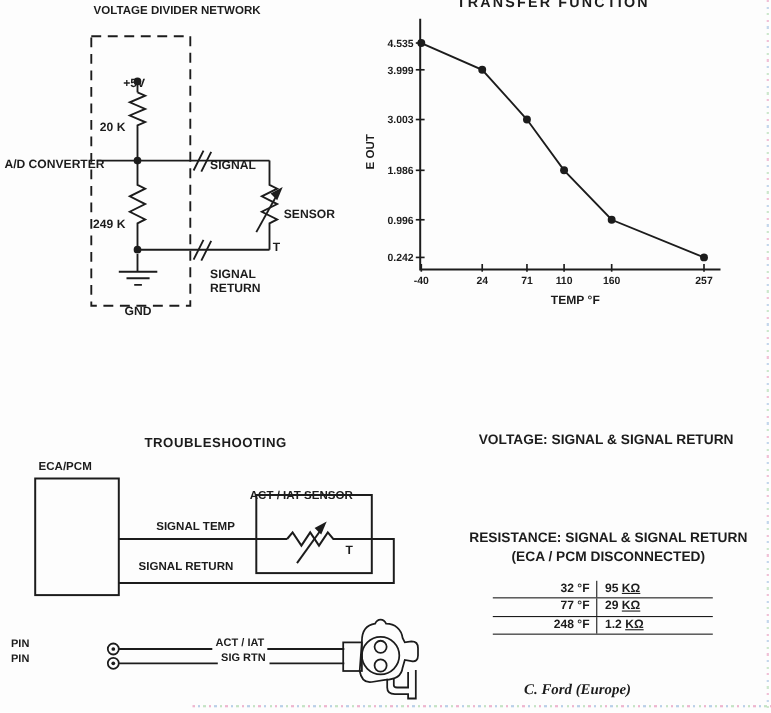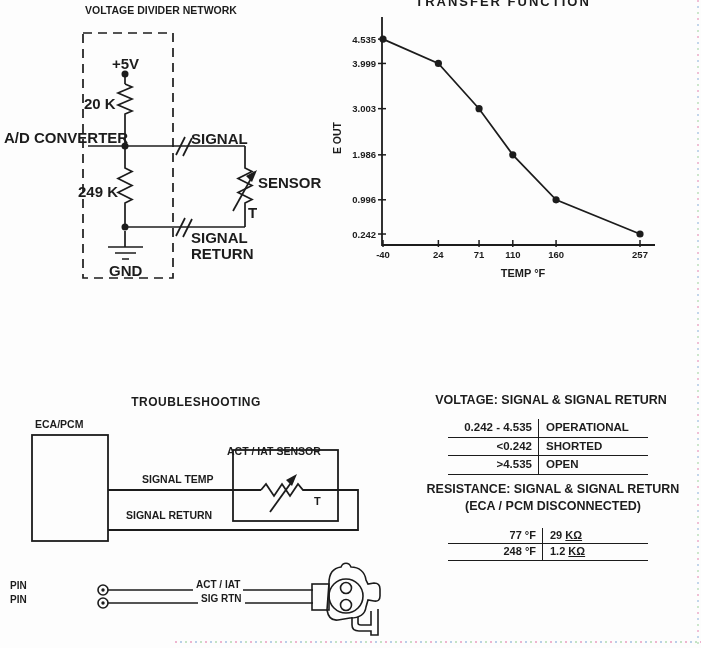--- a/index.html
+++ b/index.html
@@ -5,21 +5,21 @@
   html,body{margin:0;padding:0;background:#ffffff;}
   #canvas{
     position:relative;width:701px;height:648px;background:#fdfdfd;
     overflow:hidden;font-family:"Liberation Sans",sans-serif;color:#1c1c1c;
   }
   #art{position:absolute;left:0;top:0;}
   .lbl{
     position:absolute;font-family:"Liberation Sans",sans-serif;
     font-weight:bold;color:#1c1c1c;white-space:nowrap;line-height:1.05;
   }
-  .s9{font-size:15px;}
+  .s9{font-size:11px;margin-top:15px;}
   .s10{font-size:10px;}
   .s10a{font-size:10.5px;}
   .s11{font-size:11px;}
   .s12{font-size:12px;}
   .center{text-align:center;}
   .right{text-align:right;}
   .prewrap{white-space:pre-line;}
   .onwire{background:#fdfdfd;padding:0 3px;}
   
   .tick-lab{font-family:"Liberation Sans",sans-serif;font-weight:bold;font-size:9.5px;fill:#1c1c1c;}
@@ -171,44 +171,35 @@
   <div class="lbl s10a" style="left:142px;top:474px;">SIGNAL TEMP</div>
   <div class="lbl s10a" style="left:126px;top:510px;">SIGNAL RETURN</div>
   <div class="lbl s11" style="left:314px;top:496px;">T</div>
 
   <div class="lbl s10" style="left:10px;top:581px;">PIN</div>
   <div class="lbl s10" style="left:10px;top:595px;">PIN</div>
   <div class="lbl s10 onwire" style="left:193px;top:580px;">ACT / IAT</div>
   <div class="lbl s10 onwire" style="left:198px;top:594px;">SIG RTN</div>
 
   <div class="lbl center" style="left:398px;top:394px;width:306px;font-size:12.5px;">VOLTAGE: SIGNAL &amp; SIGNAL RETURN</div>
-  <div class="dtable" style="top:419px;">
-    <div class="drow vrow">
-      <div class="c1">0.242 - 4.535</div>
-      <div class="c2">OPERATIONAL</div>
-    </div>
-    <div class="drow vrow">
-      <div class="c1">&lt;0.242</div>
-      <div class="c2">SHORTED</div>
-    </div>
-    <div class="drow vrow">
-      <div class="c1">&gt;4.535</div>
-      <div class="c2">OPEN</div>
-    </div>
-  </div>
 
   <div class="lbl center" style="left:398px;top:483px;width:310px;font-size:12.5px;">RESISTANCE: SIGNAL &amp; SIGNAL RETURN</div>
   <div class="lbl center" style="left:398px;top:500px;width:310px;font-size:12.5px;">(ECA / PCM DISCONNECTED)</div>
   <div class="dtable" style="top:528px;">
+    <div class="drow rrow">
+      <div class="c1">32 °F</div>
+      <div class="c2"><span>95</span>&nbsp;<span class="unit">KΩ</span></div>
+    </div>
     <div class="drow rrow">
       <div class="c1">77 °F</div>
       <div class="c2"><span>29</span>&nbsp;<span class="unit">KΩ</span></div>
     </div>
     <div class="drow rrow">
       <div class="c1">248 °F</div>
       <div class="c2"><span>1.2</span>&nbsp;<span class="unit">KΩ</span></div>
     </div>
   </div>
 
+  <div class="caption">C. Ford (Europe)</div>
 
   <div class="dot-h"></div>
   <div class="dot-v"></div>
 </div>
 
 </body></html>

